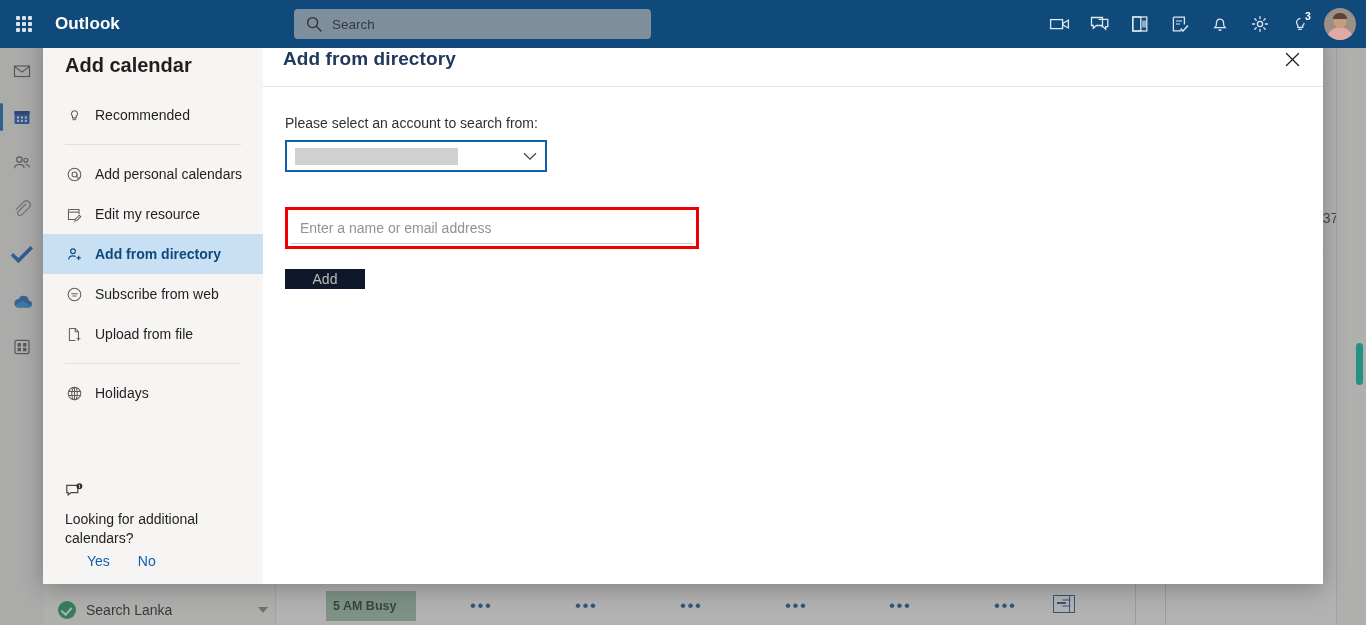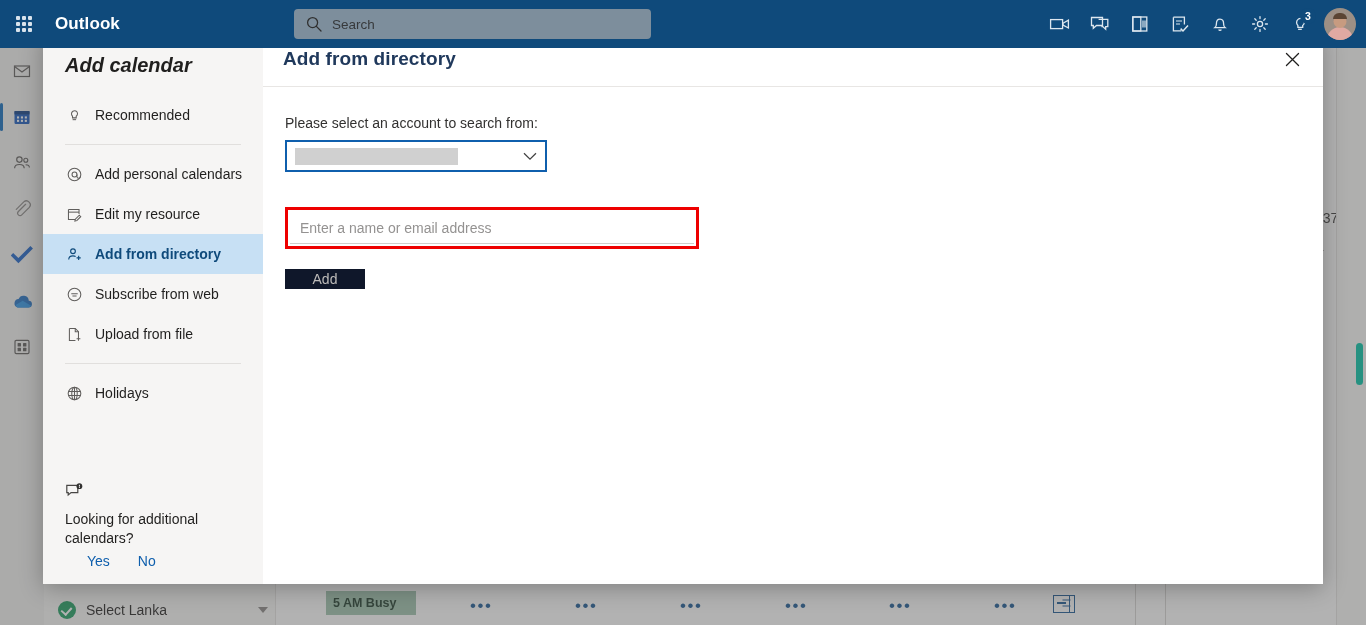--- a/index.html
+++ b/index.html
@@ -201,21 +201,21 @@
     border-left: 5px solid transparent; border-right: 5px solid transparent;
     border-top: 6px solid #8a8886;
   }
   .bg-grid {
     position: absolute; left: 233px; top: 0;
     right: 0; height: 577px;
     background: #ffffff;
   }
   .bg-chip {
     position: absolute; left: 49px; top: 543px;
-    width: 90px; height: 24px;
+    width: 90px; height: 30px;
     background: #9fc3ad;
     color: #1d3a29;
     font-size: 12.5px;
     font-weight: 600;
     display: flex; align-items: center;
     padding-left: 7px;
   }
   .bg-ellipsis-row {
     position: absolute; left: 0; top: 548px;
     width: 100%; height: 24px;
@@ -304,21 +304,20 @@
     background: #f6f5f4;
     padding-top: 22px;
     position: relative;
   }
   .m-title {
     font-size: 20px;
     font-weight: 600;
     color: #201f1e;
     padding: 0 0 0 22px;
     margin-bottom: 18px;
-    font-style: italic;
   }
   .m-item {
     height: 40px;
     display: flex;
     align-items: center;
     gap: 12px;
     padding-left: 22px;
     font-size: 14px;
     color: #201f1e;
     cursor: pointer;
@@ -458,21 +457,21 @@
 </head>
 <body>
 
 <div id="app">
 
   <div class="bg-cal">
     <div class="bg-leftpane">
       <div class="bg-peoples">People's calendars</div>
       <div class="bg-person-row">
         <span class="chk-green"></span>
-        <span class="bg-person-name">Select Lanka</span>
+        <span class="bg-person-name">Search Lanka</span>
         <span class="bg-caret"></span>
       </div>
     </div>
 
     <div class="bg-grid">
       <div class="bg-chip">5 AM Busy</div>
 
       <div class="bg-ellipsis-row">
         <span class="bg-ell" style="left:193px;top:4px;">•••</span>
         <span class="bg-ell" style="left:298px;top:4px;">•••</span>

